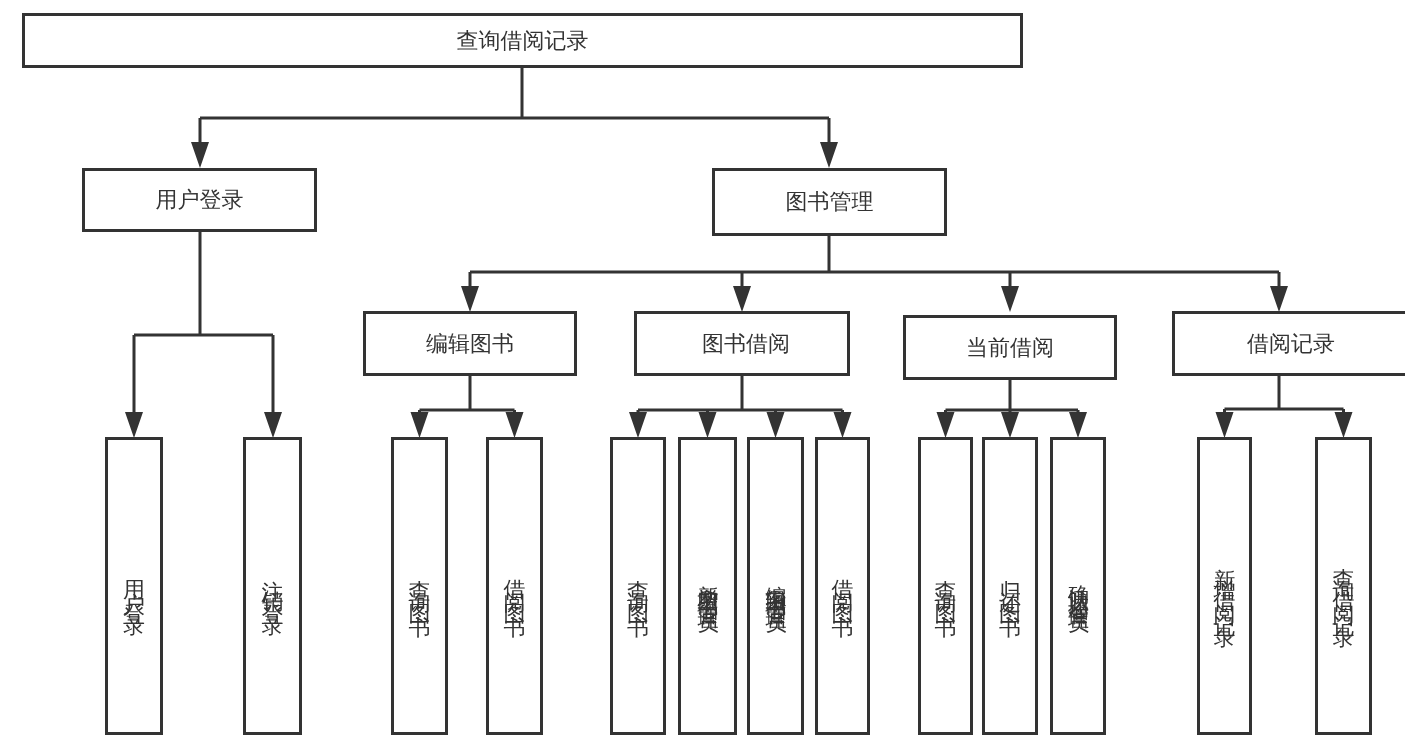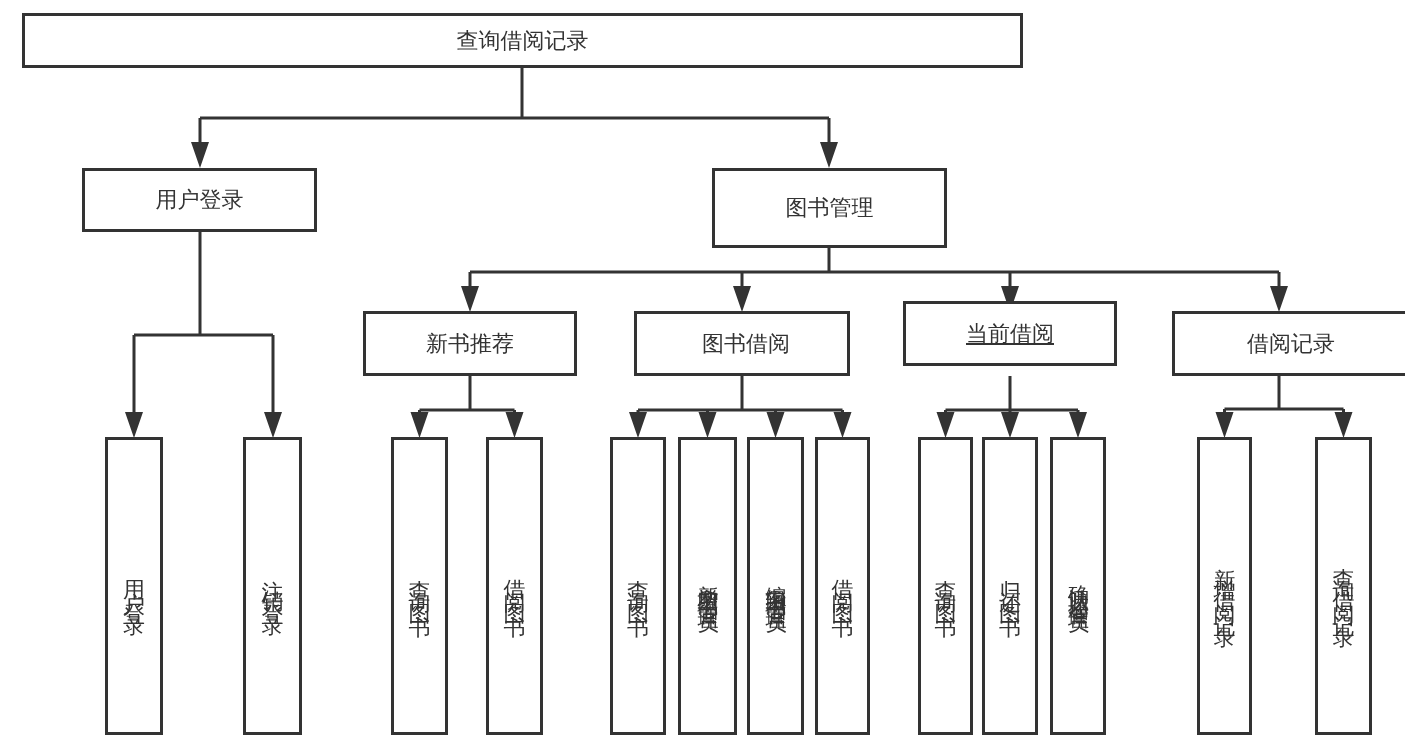--- a/index.html
+++ b/index.html
@@ -83,31 +83,31 @@
       M1215.5 412 L1233.5 412 L1224.5 438 Z  M1334.5 412 L1352.5 412 L1343.5 438 Z"></path>
   </svg>
 
   <div class="node" style="left:22px;top:13px;width:1001px;height:55px;">
     <span>查询借阅记录</span>
   </div>
 
   <div class="node" style="left:82px;top:168px;width:235px;height:64px;">
     <span>用户登录</span>
   </div>
-  <div class="node" style="left:712px;top:168px;width:235px;height:80px;">
+  <div class="node" style="left:712px;top:168px;width:235px;height:68px;">
     <span>图书管理</span>
   </div>
 
   <div class="node" style="left:363px;top:311px;width:214px;height:65px;">
-    <span>新书推荐</span>
+    <span>编辑图书</span>
   </div>
   <div class="node" style="left:634px;top:311px;width:216px;height:65px;padding-left:8px;">
     <span>图书借阅</span>
   </div>
-  <div class="node" style="left:903px;top:301px;width:214px;height:65px;text-decoration:underline;">
+  <div class="node" style="left:903px;top:315px;width:214px;height:65px;">
     <span>当前借阅</span>
   </div>
   <div class="node" style="left:1172px;top:311px;width:238px;height:65px;">
     <span>借阅记录</span>
   </div>
 
   <div class="node node-v" style="left:105px;top:437px;width:58px;height:298px;">
     <span>用户登录</span>
   </div>
   <div class="node node-v" style="left:243px;top:437px;width:59px;height:298px;">

